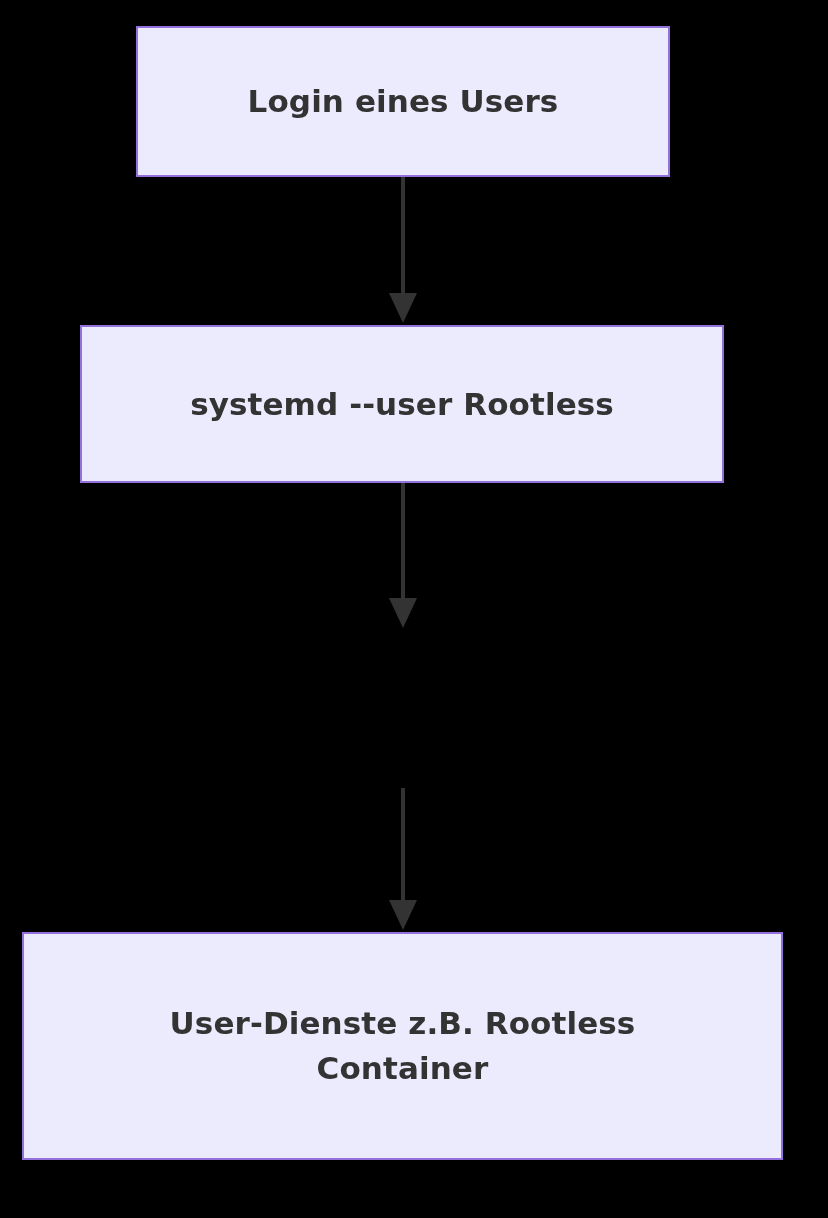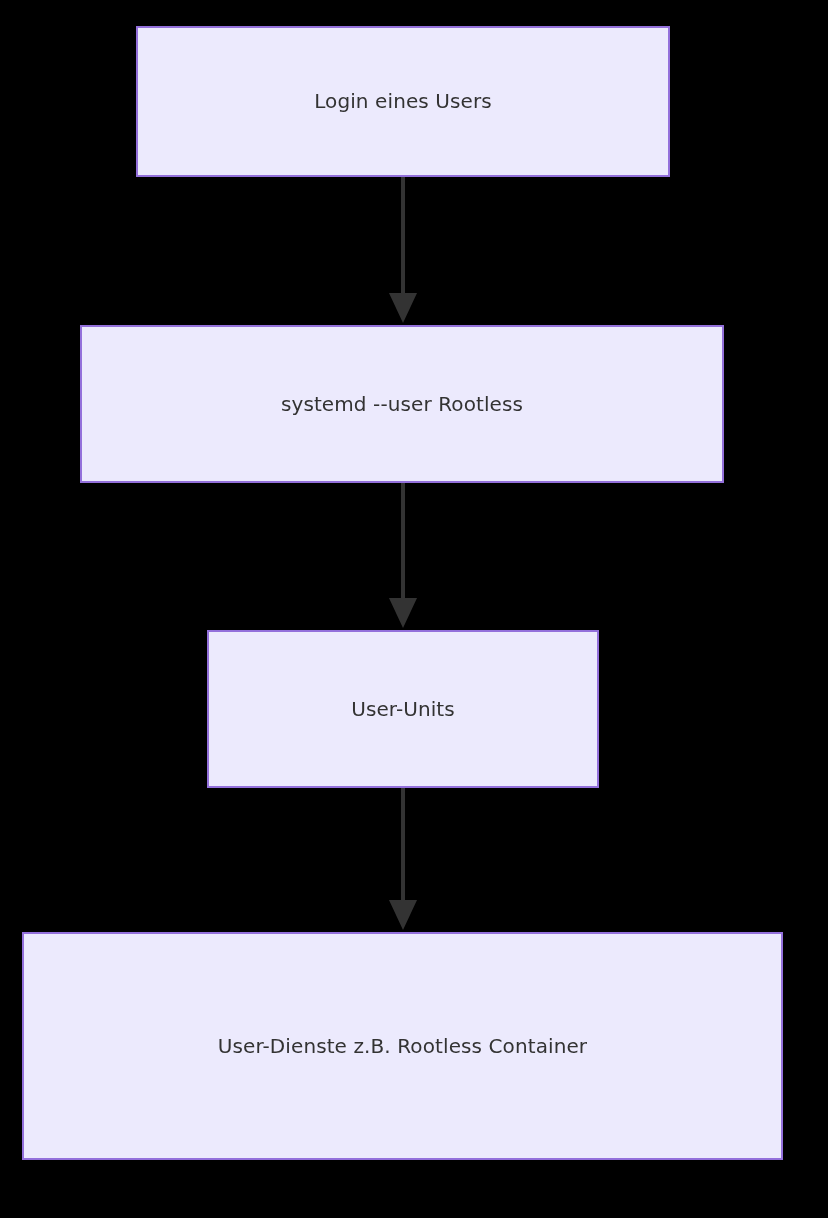--- a/index.html
+++ b/index.html
@@ -29,25 +29,26 @@
     border: 2px solid #9370DB;
     display: flex;
     align-items: center;
     justify-content: center;
     text-align: center;
   }
 
   .node-label {
     color: #333333;
     font-family: "DejaVu Sans", "Liberation Sans", sans-serif;
-    font-size: 20px;
+    font-size: 31px;
     line-height: 1.45;
     letter-spacing: 0.1px;
     padding: 0 18px;
     white-space: pre-line;
+    font-weight: bold;
   }
 
   
   #node-0 { left: 136px; top: 26px;  width: 534px; height: 151px; }
   #node-1 { left: 80px;  top: 325px; width: 644px; height: 158px; }
   #node-2 { left: 207px; top: 630px; width: 392px; height: 158px; }
   #node-3 { left: 22px;  top: 932px; width: 761px; height: 228px; }
 
   #node-3 .node-label { max-width: 580px; }
 
@@ -83,23 +84,20 @@
     <span class="node-label">systemd --user Rootless</span>
   </div>
 
   <div class="edge" id="edge-1">
     <svg width="48" height="147" viewBox="0 0 48 147" xmlns="http://www.w3.org/2000/svg">
       <line x1="24" y1="0" x2="24" y2="127" stroke="#333333" stroke-width="4"></line>
       <polygon points="24,145 10,115 38,115" fill="#333333"></polygon>
     </svg>
   </div>
 
-  <div class="node" id="node-2">
-    <span class="node-label">User-Units</span>
-  </div>
 
   <div class="edge" id="edge-2">
     <svg width="48" height="144" viewBox="0 0 48 144" xmlns="http://www.w3.org/2000/svg">
       <line x1="24" y1="0" x2="24" y2="124" stroke="#333333" stroke-width="4"></line>
       <polygon points="24,142 10,112 38,112" fill="#333333"></polygon>
     </svg>
   </div>
 
   <div class="node" id="node-3">
     <span class="node-label">User-Dienste z.B. Rootless Container</span>

